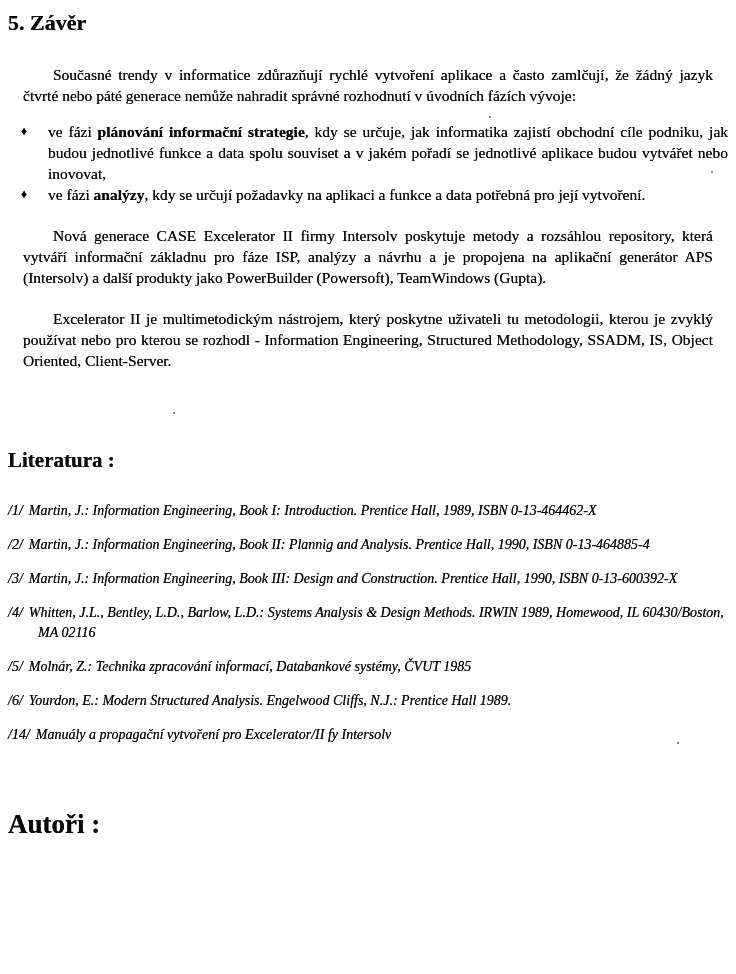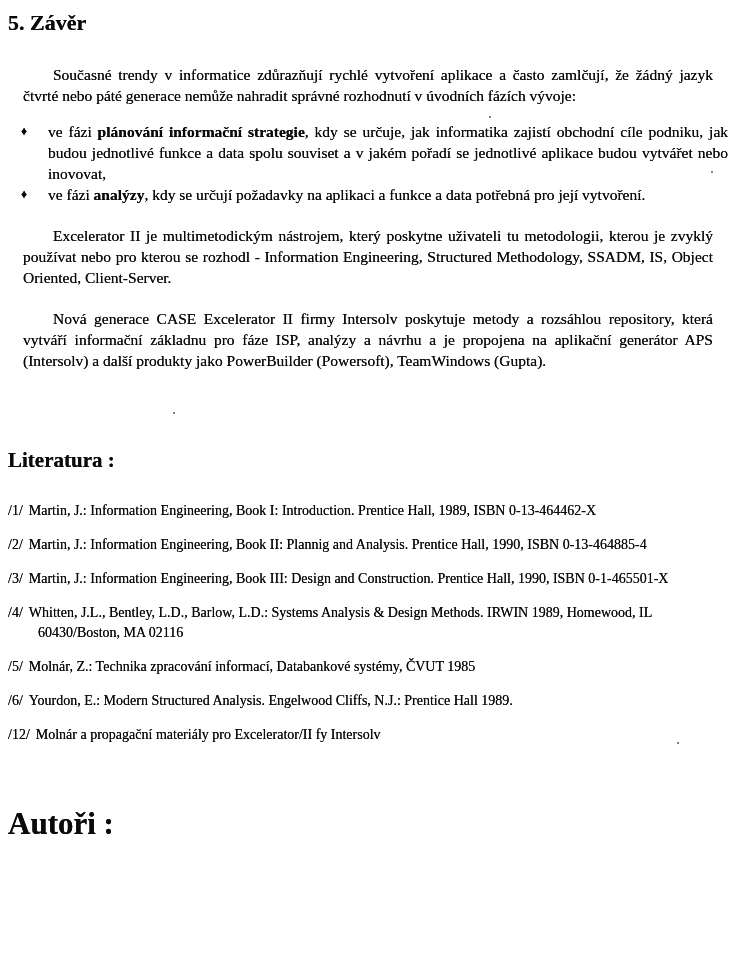--- a/index.html
+++ b/index.html
@@ -55,29 +55,30 @@
   .lit-title {
     font-size: 21px;
     font-weight: bold;
     margin: 74px 0 0 0;
     line-height: 30px;
   }
   .ref-list {
     margin-top: 26px;
     font-size: 14px;
     line-height: 20px;
+    font-style: italic;
   }
   .ref-entry {
     padding-left: 30px;
     text-indent: -30px;
     margin: 0 0 14px 0;
   }
   .ref-label { margin-right: 6px; }
   .authors-title {
-    font-size: 31px;
+    font-size: 27px;
     font-weight: bold;
     margin: 64px 0 0 0;
     line-height: 30px;
   }
   .authors-block {
     margin: 19px 0 0 58px;
     font-size: 14px;
     line-height: 18px;
   }
   .noise-dot {
@@ -102,34 +103,34 @@
 
   <ul class="bullet-list">
     <li class="bullet-item">
       <span class="bullet-glyph">♦</span><span>ve fázi </span><span class="inline-bold">plánování informační strategie</span><span>, kdy se určuje, jak informatika zajistí obchodní cíle podniku, jak budou jednotlivé funkce a data spolu souviset a v jakém pořadí se jednotlivé aplikace budou vytvářet nebo inovovat,</span>
     </li>
     <li class="bullet-item">
       <span class="bullet-glyph">♦</span><span>ve fázi </span><span class="inline-bold">analýzy</span><span>, kdy se určují požadavky na aplikaci a funkce a data potřebná pro její vytvoření.</span>
     </li>
   </ul>
 
+  <p class="para para-mid">Nová generace CASE Excelerator II firmy Intersolv poskytuje metody a rozsáhlou repository, která vytváří informační základnu pro fáze ISP, analýzy a návrhu a je propojena na aplikační generátor APS (Intersolv) a další produkty jako PowerBuilder (Powersoft), TeamWindows (Gupta).</p>
+
   <p class="para para-mid">Excelerator II je multimetodickým nástrojem, který poskytne uživateli tu metodologii, kterou je zvyklý používat nebo pro kterou se rozhodl - Information Engineering, Structured Methodology, SSADM, IS, Object Oriented, Client-Server.</p>
-
-  <p class="para para-mid">Nová generace CASE Excelerator II firmy Intersolv poskytuje metody a rozsáhlou repository, která vytváří informační základnu pro fáze ISP, analýzy a návrhu a je propojena na aplikační generátor APS (Intersolv) a další produkty jako PowerBuilder (Powersoft), TeamWindows (Gupta).</p>
 
   <h2 class="lit-title">Literatura :</h2>
 
   <div class="ref-list">
     <p class="ref-entry"><span class="ref-label">/1/</span><span>Martin, J.: Information Engineering, Book I: Introduction. Prentice Hall, 1989, ISBN 0-13-464462-X</span></p>
     <p class="ref-entry"><span class="ref-label">/2/</span><span>Martin, J.: Information Engineering, Book II: Plannig and Analysis. Prentice Hall, 1990, ISBN 0-13-464885-4</span></p>
-    <p class="ref-entry"><span class="ref-label">/3/</span><span>Martin, J.: Information Engineering, Book III: Design and Construction. Prentice Hall, 1990, ISBN 0-1-465501-X</span></p>
+    <p class="ref-entry"><span class="ref-label">/3/</span><span>Martin, J.: Information Engineering, Book III: Design and Construction. Prentice Hall, 1990, ISBN 0-13-600392-X</span></p>
     <p class="ref-entry"><span class="ref-label">/4/</span><span>Whitten, J.L., Bentley, L.D., Barlow, L.D.: Systems Analysis &amp; Design Methods. IRWIN 1989, Homewood, IL 60430/Boston, MA 02116</span></p>
     <p class="ref-entry"><span class="ref-label">/5/</span><span>Molnár, Z.: Technika zpracování informací, Databankové systémy, ČVUT 1985</span></p>
     <p class="ref-entry"><span class="ref-label">/6/</span><span>Yourdon, E.: Modern Structured Analysis. Engelwood Cliffs, N.J.: Prentice Hall 1989.</span></p>
-    <p class="ref-entry"><span class="ref-label">/12/</span><span>Molnár a propagační materiály pro Excelerator/II fy Intersolv</span></p>
+    <p class="ref-entry"><span class="ref-label">/14/</span><span>Manuály a propagační vytvoření pro Excelerator/II fy Intersolv</span></p>
   </div>
 
   <h2 class="authors-title">Autoři :</h2>
 
   <div class="authors-block">
     <div>140 00 Praha 8</div>
     <div>tel (02) 421779, fax (02) 423003</div>
   </div>
 
   <span class="noise-dot dot1"></span>

